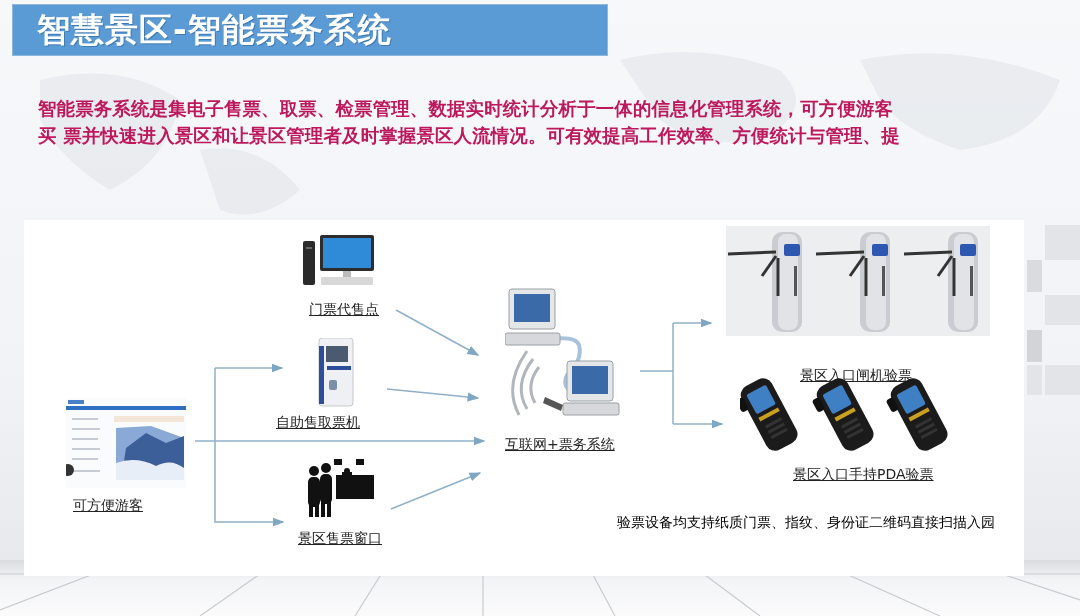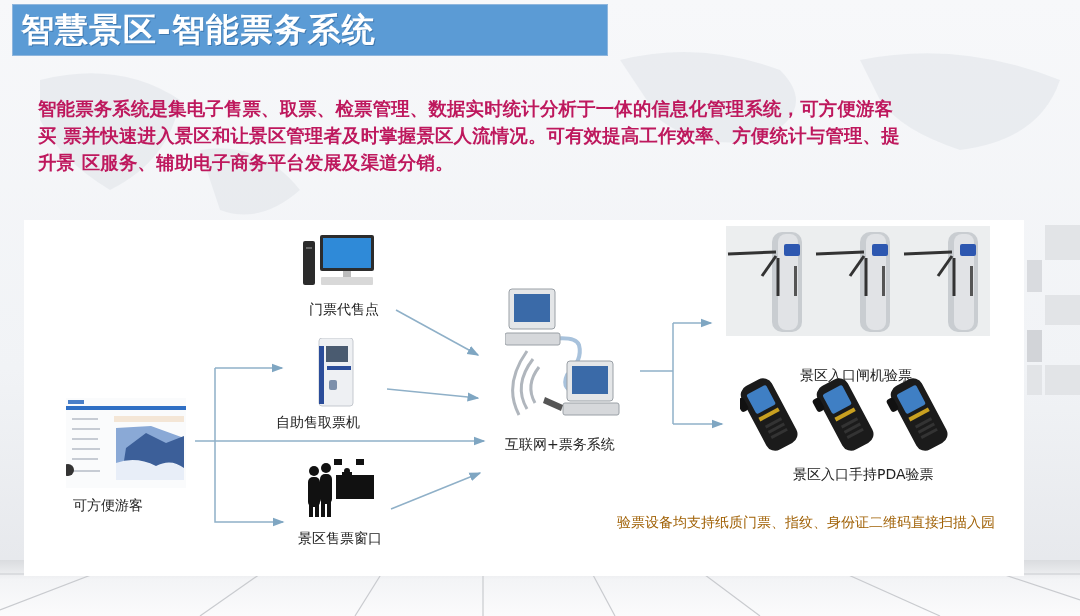--- a/index.html
+++ b/index.html
@@ -6,28 +6,28 @@
   html,body{width:1080px;height:616px;overflow:hidden;}
   body{position:relative;font-family:"DejaVu Sans","Liberation Sans",sans-serif;
     background:linear-gradient(180deg,#f7f8fa 0%,#f1f3f6 60%,#e4e6ea 100%);}
   .bg-map{position:absolute;left:0;top:0;width:1080px;height:230px;opacity:.5;}
   .floor{position:absolute;left:0;top:560px;width:1080px;height:56px;
     background:linear-gradient(180deg,#dadcdf 0%,#f3f4f6 35%,#fbfbfc 100%);}
   .floor svg{position:absolute;left:0;top:0;}
   .deco-squares{position:absolute;left:1025px;top:225px;width:55px;height:200px;}
   .deco-squares div{position:absolute;background:#e2e4e7;}
   .title-bar{position:absolute;left:12px;top:4px;width:596px;height:52px;background:#5b9bd5;
-    display:flex;align-items:center;padding-left:8px;border:1px solid #8fb6dd;}
+    display:flex;align-items:center;padding-left:24px;border:1px solid #8fb6dd;}
   .title-text{color:#fff;font-size:33px;font-weight:bold;letter-spacing:1px;
     text-shadow:1px 1px 0 #3f79b0;}
   .intro{position:absolute;left:38px;top:95px;width:990px;font-size:18.4px;line-height:27px;
     font-weight:bold;color:#be185d;letter-spacing:.2px;}
   .panel{position:absolute;left:24px;top:220px;width:1000px;height:356px;background:#fff;}
-  .lbl{position:absolute;font-size:14px;color:#222;white-space:nowrap;}
-  .note{position:absolute;left:617px;top:514px;font-size:14px;color:#a16207;white-space:nowrap;}
+  .lbl{position:absolute;font-size:14px;color:#222;white-space:nowrap;text-decoration:underline;}
+  .note{position:absolute;left:617px;top:514px;font-size:14px;color:#000000;white-space:nowrap;}
   svg.lines{position:absolute;left:0;top:0;}
   .icon{position:absolute;}
 </style>
 </head>
 <body>
 
 <svg class="bg-map" width="1080" height="230">
   <g fill="#dfe3e8">
     <path d="M620 60 Q700 40 780 70 Q820 110 760 140 Q700 150 660 120 Z"></path>
     <path d="M860 60 Q960 40 1060 80 Q1040 140 960 150 Q900 130 880 100 Z"></path>
@@ -61,21 +61,20 @@
   </svg>
 </div>
 
 <div class="title-bar">
   <span class="title-text">智慧景区-智能票务系统</span>
 </div>
 
 <div class="intro">
   <div>智能票务系统是集电子售票、取票、检票管理、数据实时统计分析于一体的信息化管理系统，可方便游客</div>
   <div>买 票并快速进入景区和让景区管理者及时掌握景区人流情况。可有效提高工作效率、方便统计与管理、提</div>
-  <div>升景 区服务、辅助电子商务平台发展及渠道分销。</div>
 </div>
 
 <div class="panel"></div>
 
 <svg class="lines" width="1080" height="616">
   <defs>
     <marker id="ah" markerWidth="8" markerHeight="8" refX="7" refY="4" orient="auto">
       <path d="M0,1 L8,4 L0,7 Z" fill="#7fa6c2"></path>
     </marker>
   </defs>

